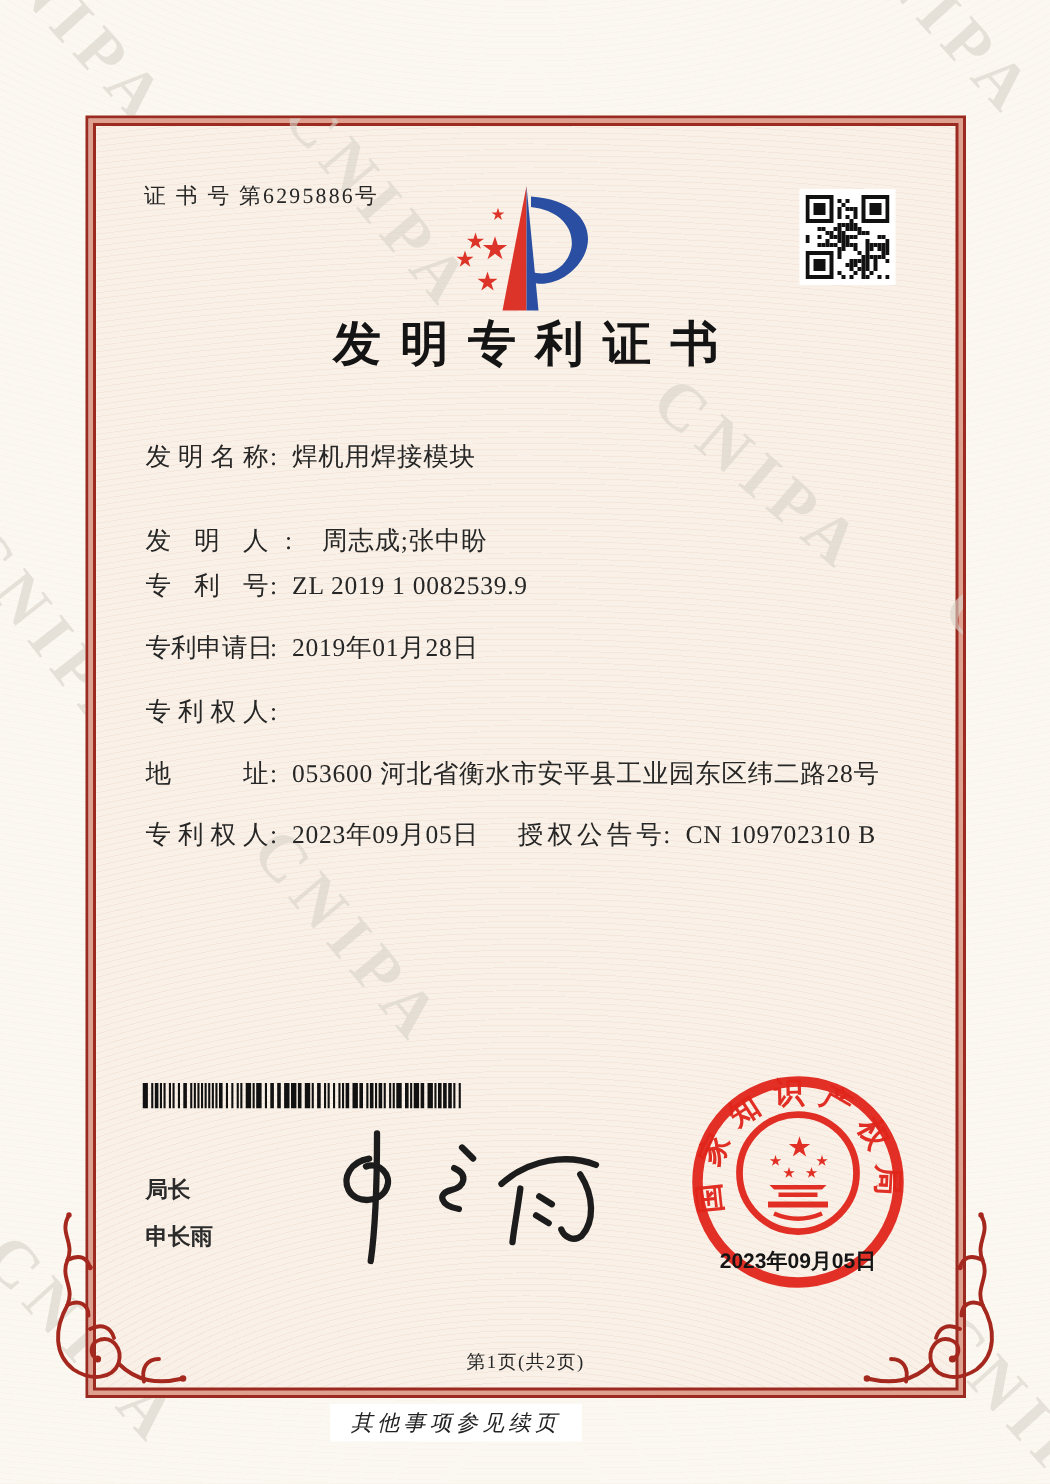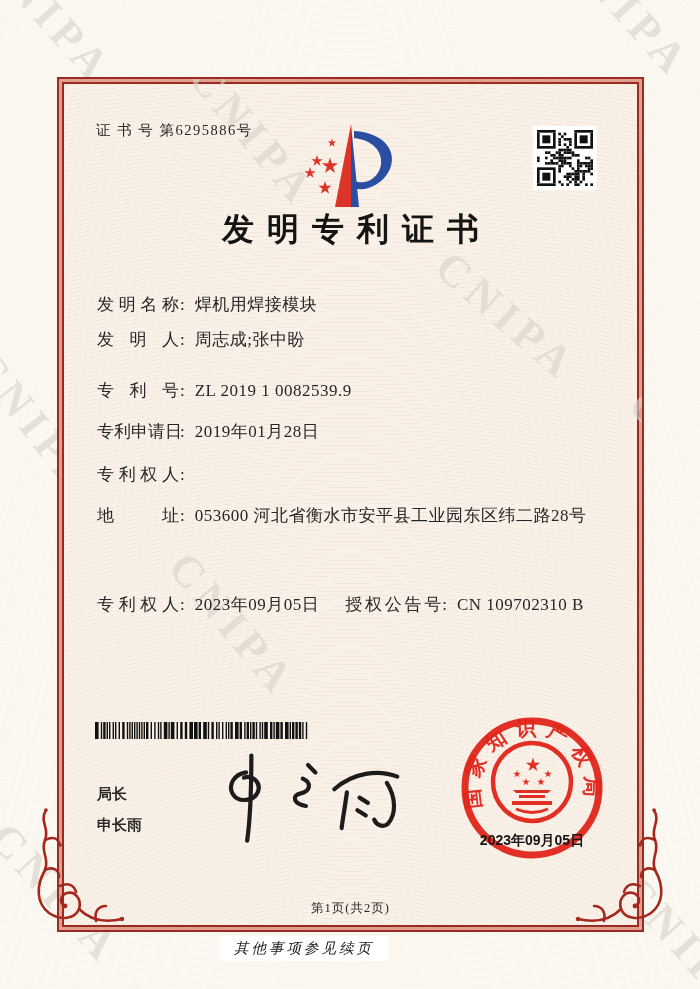--- a/index.html
+++ b/index.html
@@ -39,26 +39,26 @@
   }
   .cert-no{position:absolute;left:37px;top:42px;font-size:14.5px;letter-spacing:1.5px;}
   .logo{position:absolute;left:233px;top:42px;width:120px;height:88px;}
   .title{
     position:absolute;left:0;top:129px;width:100%;text-align:center;
     font-size:32px;font-weight:700;letter-spacing:13px;text-indent:13px;color:#141414;
   }
   .qr-box{position:absolute;left:474px;top:47px;width:56px;height:56px;background:#fff;padding:4px;}
 
   .row{position:absolute;left:38px;display:flex;align-items:baseline;font-size:17px;white-space:nowrap;}
-  .r1{top:214px;} .r2{top:249px;} .r3{top:300px;justify-content:flex-end;} .r4{top:341px;}
+  .r1{top:214px;} .r2{top:270px;gap:10px;} .r3{top:300px;justify-content:flex-end;} .r4{top:341px;}
   .r5{top:384px;} .r6{top:425px;} .r7{top:466px;}
   .flabel{display:inline-block;width:82px;text-align:justify;text-align-last:justify;text-justify:inter-character;}
   .fcolon{margin:0 10px 0 1px;}
   .fvalue{letter-spacing:.5px;}
-  .grant-pair{margin-left:26px;display:flex;align-items:baseline;margin-top:48px;}
+  .grant-pair{margin-left:26px;display:flex;align-items:baseline;}
   .glabel{display:inline-block;width:96px;text-align:justify;text-align-last:justify;text-justify:inter-character;}
 
   .body-text{
     position:absolute;left:38px;top:498px;width:514px;
     font-style:italic;font-size:13.5px;line-height:21.5px;letter-spacing:.8px;color:#222;
   }
   .body-text p{margin:0 0 1px 0;text-indent:2em;}
 
   .barcode{position:absolute;left:36px;top:643px;width:215px;height:17px;}
   .director{position:absolute;left:38px;top:699px;font-family:"Liberation Sans","DejaVu Sans",sans-serif;

